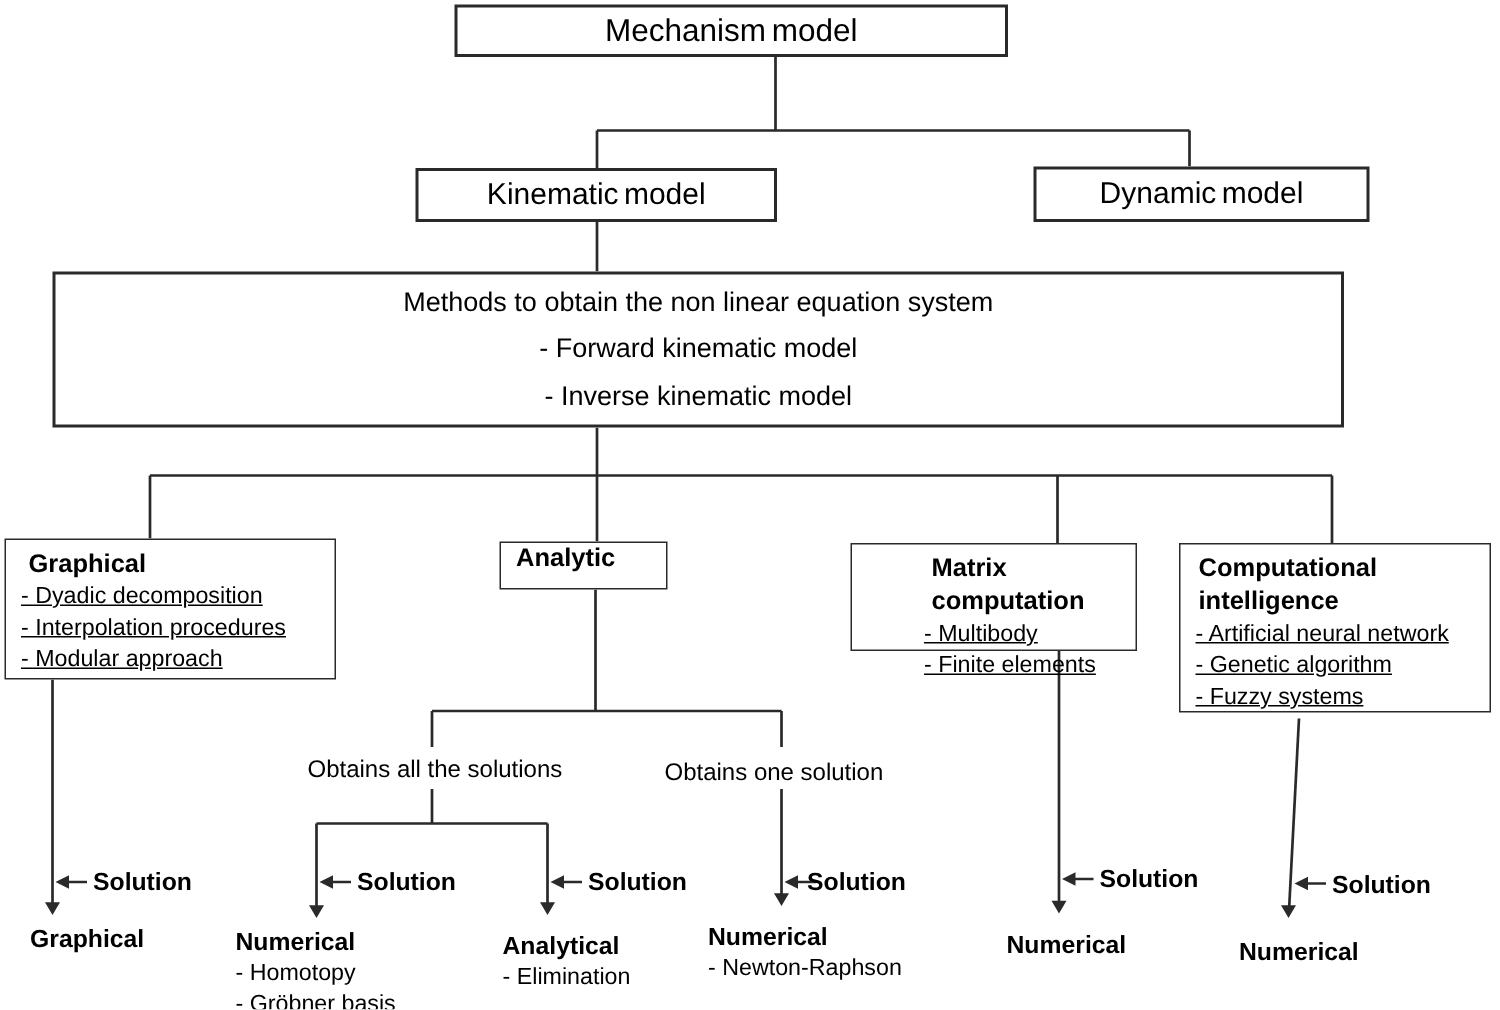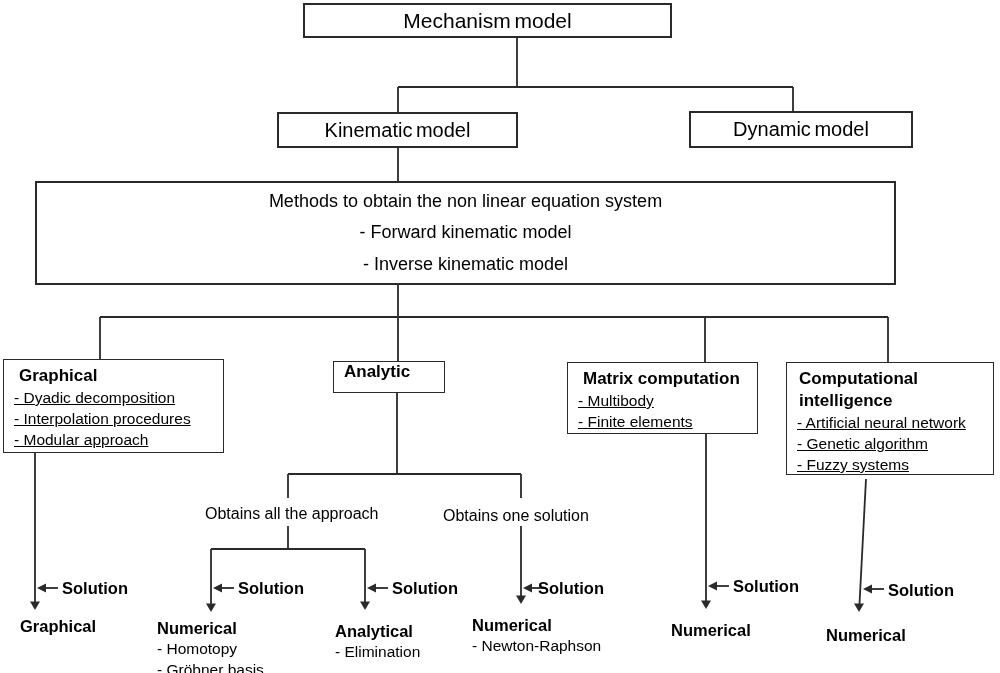--- a/index.html
+++ b/index.html
@@ -106,34 +106,34 @@
     <div class="cat-title">Graphical</div>
     <div class="cat-item">- Dyadic decomposition</div>
     <div class="cat-item">- Interpolation procedures</div>
     <div class="cat-item">- Modular approach</div>
   </div>
 
   <div class="box cat" id="node-analytic" style="left:333px;top:361px;width:112px;height:32px;">
     <span>Analytic</span>
   </div>
 
-  <div class="box cat" style="left:567px;top:362px;width:191px;height:72px;">
+  <div class="box cat" style="left:567px;top:362px;width:191px;height:72px;padding-left:38px;">
     <div class="cat-title">Matrix computation</div>
     <div class="cat-item">- Multibody</div>
     <div class="cat-item">- Finite elements</div>
   </div>
 
   <div class="box cat" style="left:786px;top:362px;width:208px;height:113px;">
     <div class="cat-title" style="padding-left:12px;">Computational intelligence</div>
     <div class="cat-item">- Artificial neural network</div>
     <div class="cat-item">- Genetic algorithm</div>
     <div class="cat-item">- Fuzzy systems</div>
   </div>
 
-  <div class="branch-label" style="left:205px;top:505px;">Obtains all the approach</div>
+  <div class="branch-label" style="left:205px;top:505px;">Obtains all the solutions</div>
   <div class="branch-label" style="left:443px;top:507px;">Obtains one solution</div>
 
   <div class="solution-label" style="left:62px;top:579px;">Solution</div>
   <div class="solution-label" style="left:238px;top:579px;">Solution</div>
   <div class="solution-label" style="left:392px;top:579px;">Solution</div>
   <div class="solution-label" style="left:538px;top:579px;">Solution</div>
   <div class="solution-label" style="left:733px;top:577px;">Solution</div>
   <div class="solution-label" style="left:888px;top:581px;">Solution</div>
 
   <div class="outcome" style="left:20px;top:615px;">

